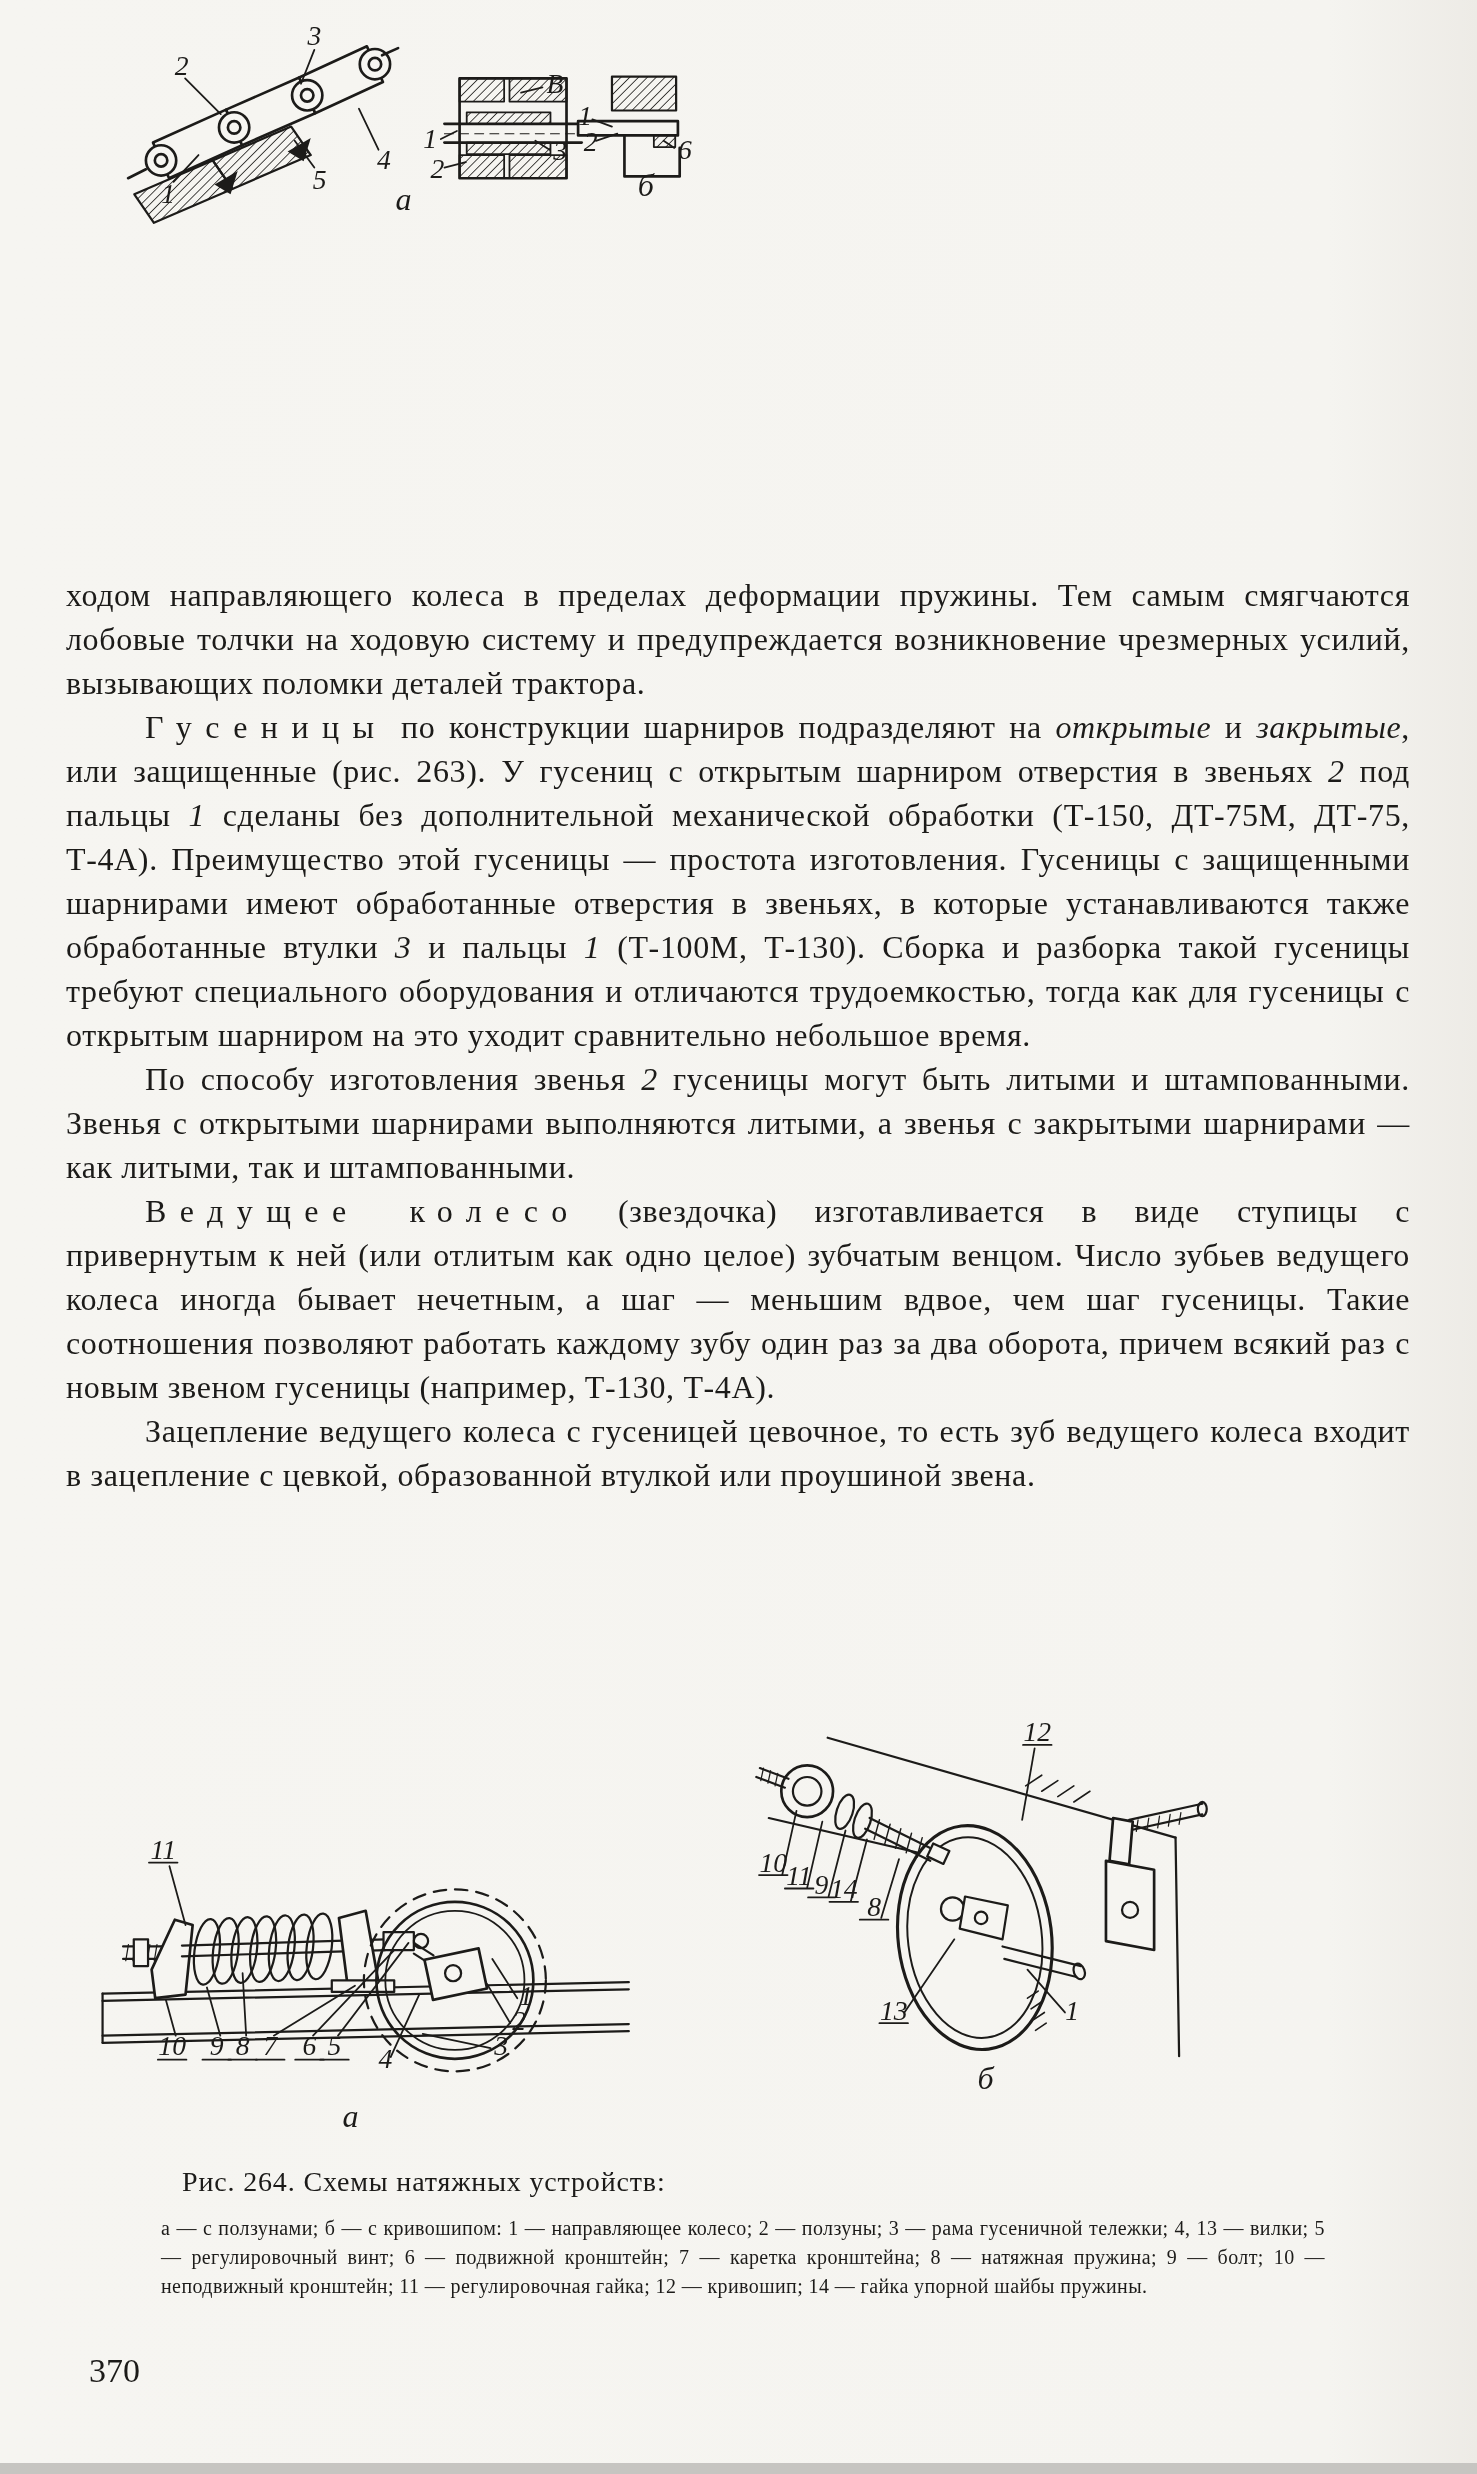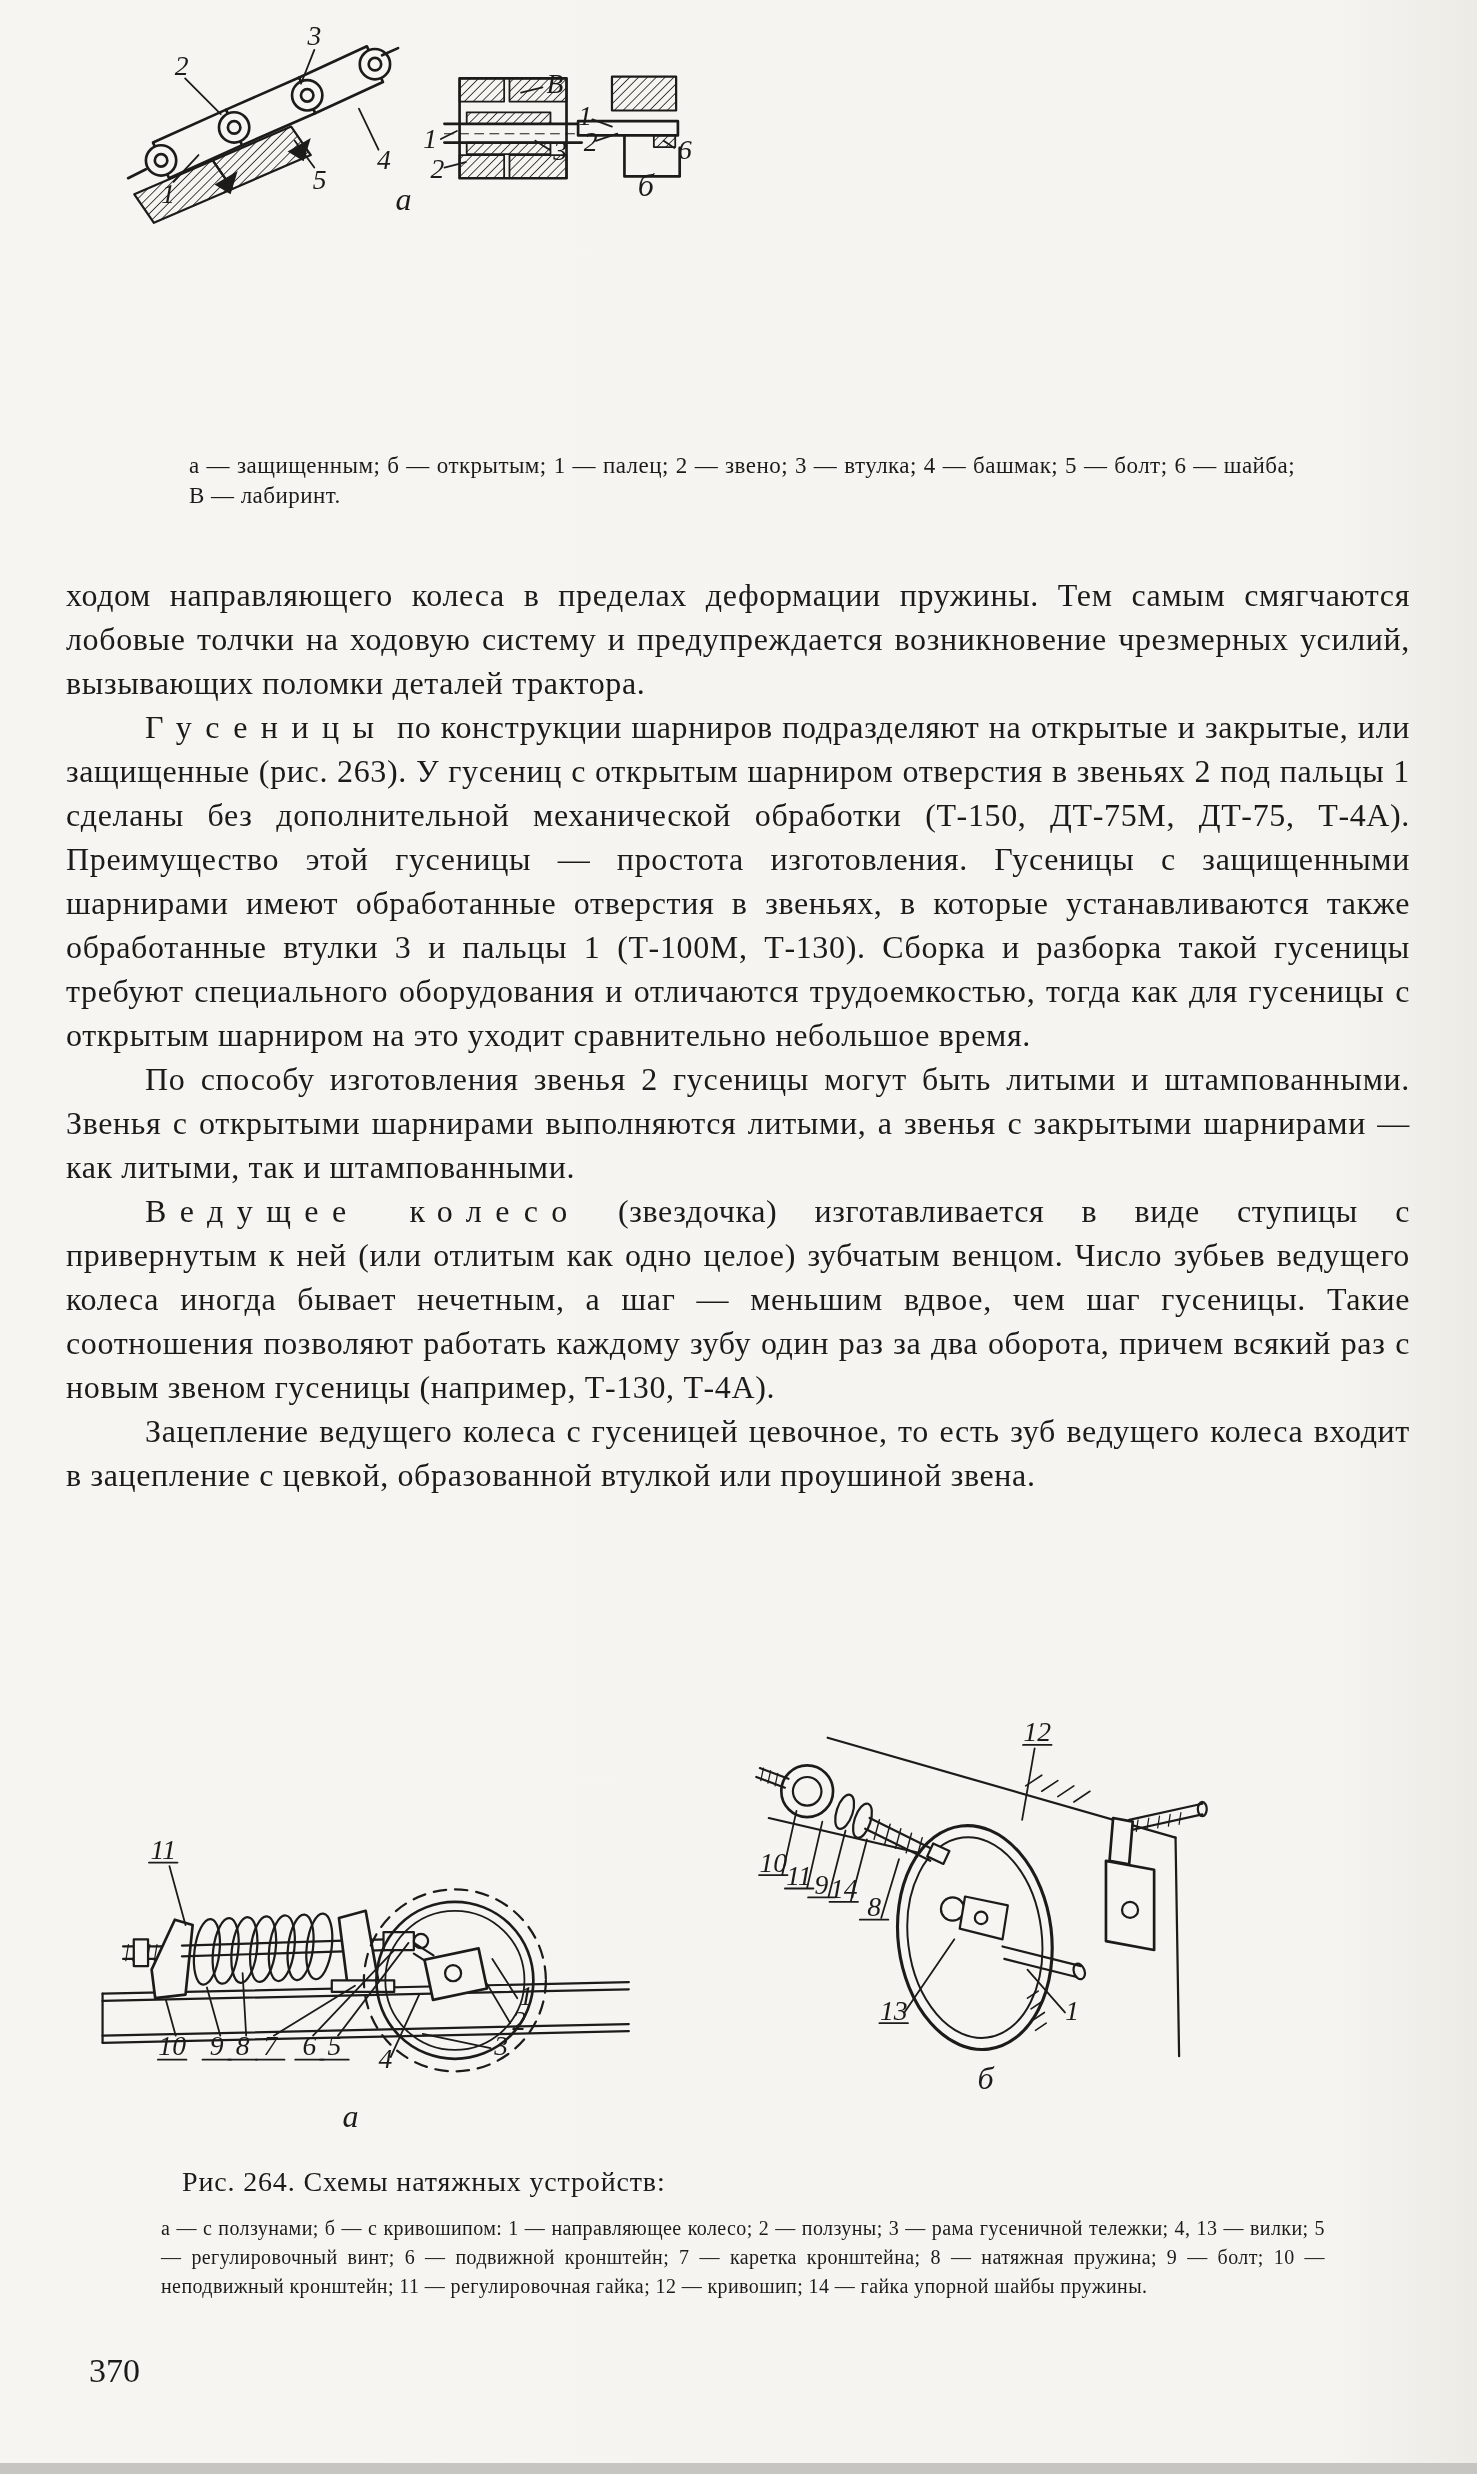--- a/index.html
+++ b/index.html
@@ -6,21 +6,21 @@
   .page{
     position:relative;width:1477px;height:2475px;margin:0 auto;
     background:linear-gradient(90deg,#f6f5f1 0%,#f5f4f0 90%,#edebe6 100%);
     font-family:"Liberation Serif",serif;color:#1c1b19;overflow:hidden;
   }
   .abs{position:absolute;}
   #body-text{position:absolute;left:66px;top:573px;width:1344px;
     font-size:32px;line-height:44px;letter-spacing:0.02em;}
   .bp{margin:0;text-align:justify;}
   .bp.ind{text-indent:79px;}
-  .it{}
+  .it{font-style:italic;}
   .spx{letter-spacing:0.42em;}
   .cap-title{font-size:28px;letter-spacing:0.03em;}
   .cap-legend{font-size:23px;line-height:30px;text-align:justify;letter-spacing:0.02em;}
   #cap264-legend{font-size:20px;line-height:29px;}
   .pagenum{font-size:34px;}
   svg text{font-family:"Liberation Serif",serif;font-style:italic;font-size:31px;fill:#1c1b19;text-anchor:middle;}
   svg text.big{font-size:36px;}
   .scan-edge{position:absolute;left:0;bottom:0;width:100%;height:12.5px;background:#c6c5c1;}
 </style>
 </head>
@@ -103,21 +103,20 @@
     <text x="482" y="166">1</text>
     <text x="628" y="180">3</text>
     <text x="490" y="200">2</text>
     <text x="656" y="140">1</text>
     <text x="662" y="170">2</text>
     <text x="768" y="178">6</text>
     <text x="452" y="236" class="big">а</text>
     <text x="724" y="220" class="big">б</text>
   </svg>
 
-  <div class="abs cap-legend" style="left:189px;top:451px;width:1106px;">а — защищенным; б — открытым; 1 — палец; 2 — звено; 3 — втулка; 4 — башмак; 5 — болт; 6 — шайба; В — лабиринт.</div>
 
   <div id="body-text">
       <p class="bp"><span>ходом направляющего колеса в пределах деформации пружины. Тем самым смягчаются лобовые толчки на ходовую систему и предупреждается возникновение чрезмерных усилий, вызывающих поломки деталей трактора.</span></p>
       <p class="bp ind"><span class="spx">Гусеницы</span><span> по конструкции шарниров подразделяют на </span><span class="it">открытые</span><span> и </span><span class="it">закрытые</span><span>, или защищенные (рис. 263). У гусениц с открытым шарниром отверстия в звеньях </span><span class="it">2</span><span> под пальцы </span><span class="it">1</span><span> сделаны без дополнительной механической обработки (Т-150, ДТ-75М, ДТ-75, Т-4А). Преимущество этой гусеницы — простота изготовления. Гусеницы с защищенными шарнирами имеют обработанные отверстия в звеньях, в которые устанавливаются также обработанные втулки </span><span class="it">3</span><span> и пальцы </span><span class="it">1</span><span> (Т-100М, Т-130). Сборка и разборка такой гусеницы требуют специального оборудования и отличаются трудоемкостью, тогда как для гусеницы с открытым шарниром на это уходит сравнительно небольшое время.</span></p>
       <p class="bp ind"><span>По способу изготовления звенья </span><span class="it">2</span><span> гусеницы могут быть литыми и штампованными. Звенья с открытыми шарнирами выполняются литыми, а звенья с закрытыми шарнирами — как литыми, так и штампованными.</span></p>
       <p class="bp ind"><span class="spx">Ведущее колесо</span><span> (звездочка) изготавливается в виде ступицы с привернутым к ней (или отлитым как одно целое) зубчатым венцом. Число зубьев ведущего колеса иногда бывает нечетным, а шаг — меньшим вдвое, чем шаг гусеницы. Такие соотношения позволяют работать каждому зубу один раз за два оборота, причем всякий раз с новым звеном гусеницы (например, Т-130, Т-4А).</span></p>
       <p class="bp ind"><span>Зацепление ведущего колеса с гусеницей цевочное, то есть зуб ведущего колеса входит в зацепление с цевкой, образованной втулкой или проушиной звена.</span></p>
     </div>
 
   <svg class="abs" style="left:0;top:1686px;" width="1477" height="446" viewBox="0 0 1656 500">

